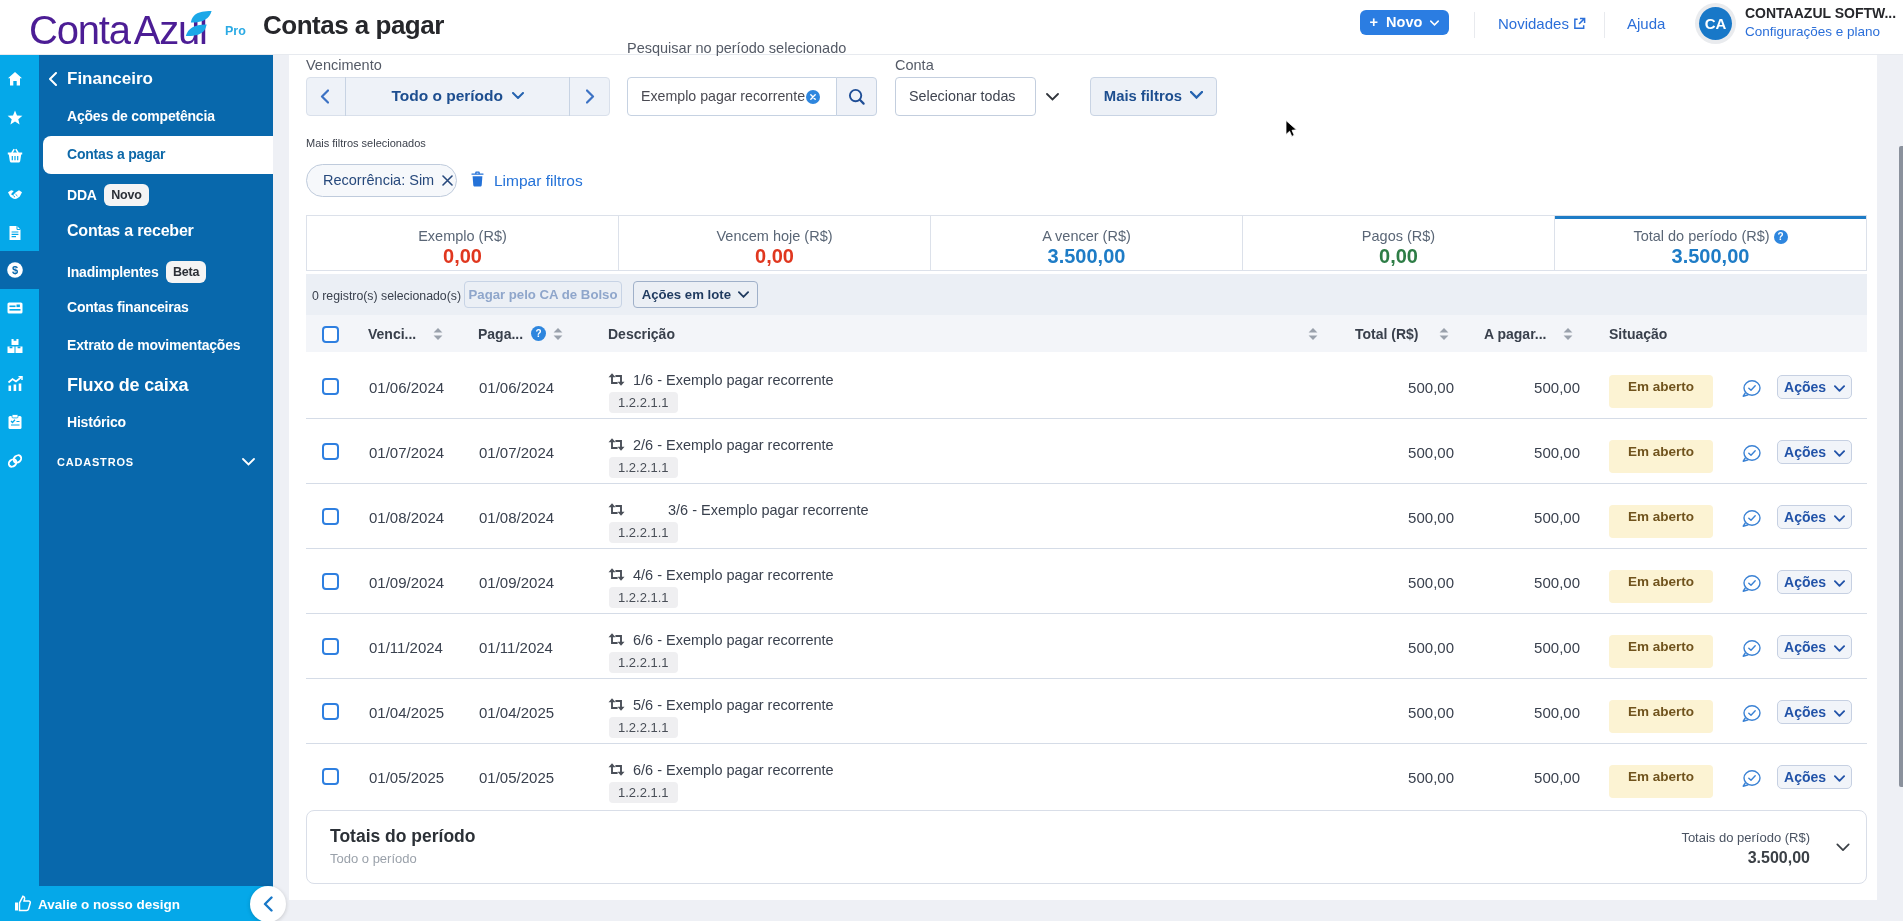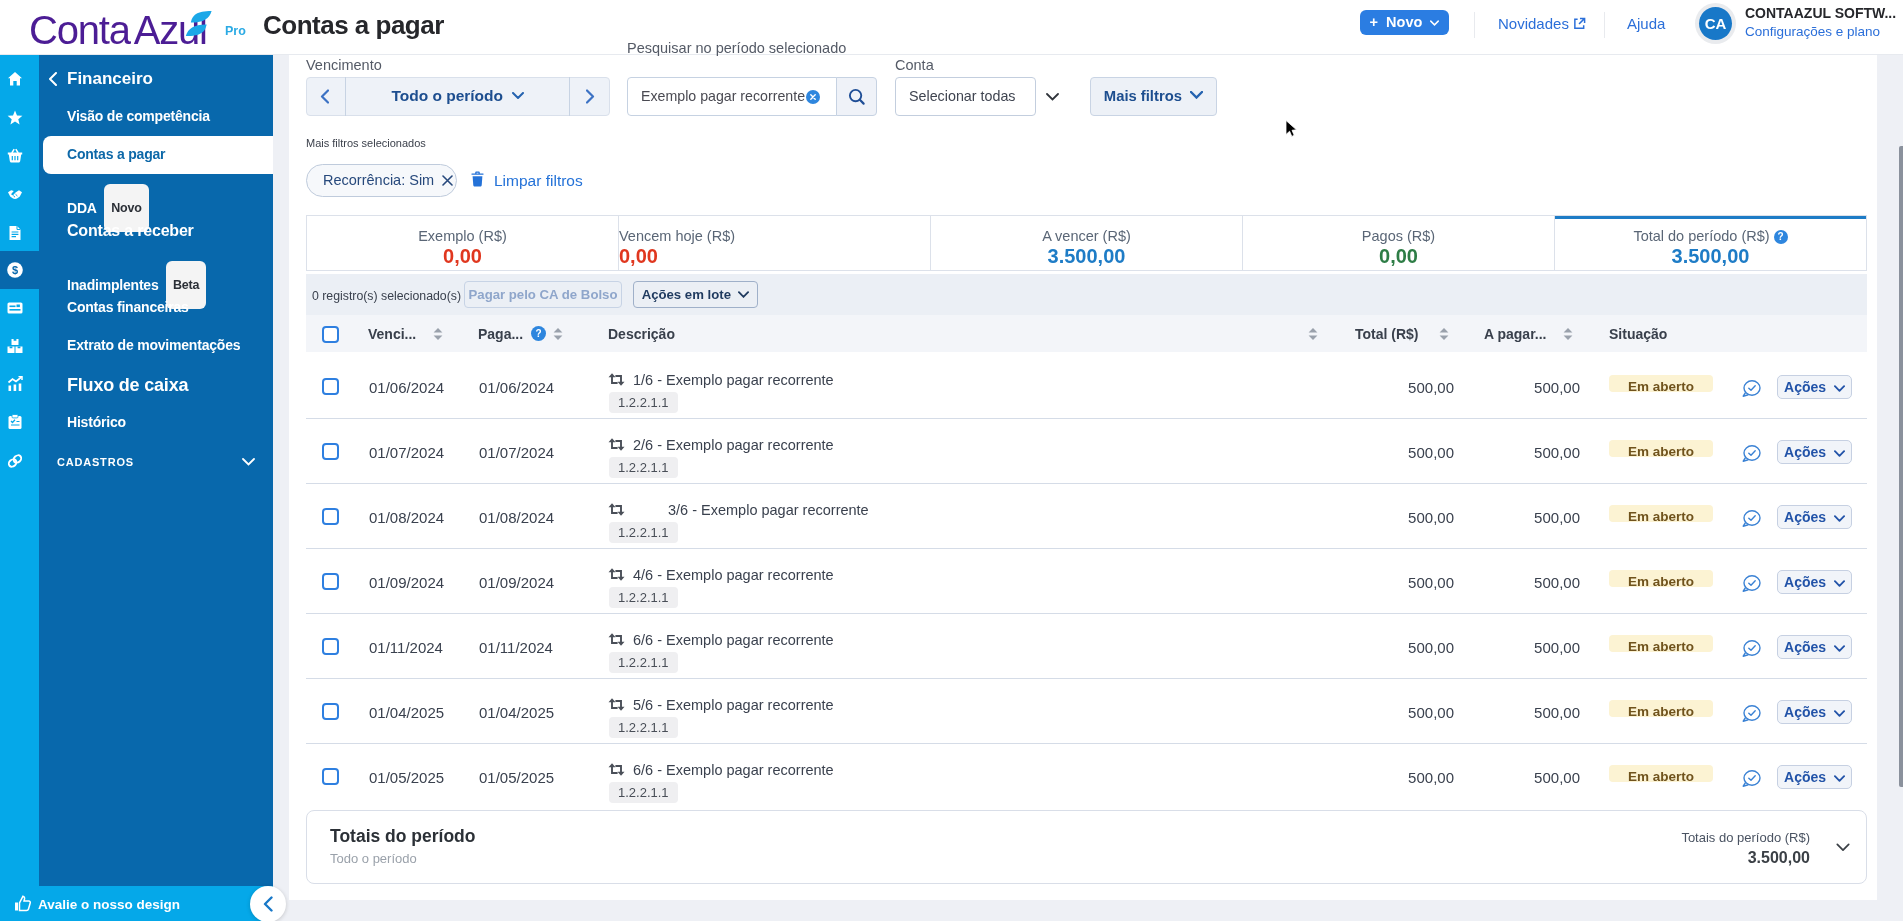--- a/index.html
+++ b/index.html
@@ -3,24 +3,24 @@
 <meta charset="utf-8">
 <title>Contas a pagar</title>
 <style>
 * { margin:0; padding:0; box-sizing:border-box; }
 html,body { width:1903px; height:921px; overflow:hidden; }
 body { font-family:"Liberation Sans",sans-serif; position:relative; background:#eef0f5; }
 .abs { position:absolute; }
 .cb { width:17px; height:17px; background:#fff; border:2px solid #2e7fe0; border-radius:4px; }
 .rowtxt { font-size:15px; color:#3a414e; white-space:nowrap; }
 .tag { background:#efeff1; color:#494e57; font-size:13px; padding:3px 9px; border-radius:4px; }
-.badge { background:#fcf3d3; color:#70531d; font-size:13.5px; font-weight:bold; width:104px; height:17px; text-align:center; line-height:23px; border-radius:4px; }
+.badge { background:#fcf3d3; color:#70531d; font-size:13.5px; font-weight:bold; width:104px; height:33px; text-align:center; line-height:23px; border-radius:4px; }
 .acoes { width:75px; height:24px; border:1px solid #c6d0e2; border-radius:5px; background:#f1f4f9; color:#2253a8; font-size:14px; font-weight:bold; text-align:center; line-height:22px; }
 .hdrlbl { font-size:14px; font-weight:bold; color:#39404c; white-space:nowrap; }
-.mbadge { display:inline-block; background:#f4f4f4; color:#2b2f36; font-size:12.5px; font-weight:bold; padding:17px 7px; border-radius:6px; vertical-align:1px; }
+.mbadge { display:inline-block; background:#f4f4f4; color:#2b2f36; font-size:12.5px; font-weight:bold; padding:4px 7px; border-radius:6px; vertical-align:1px; }
 .toplink { font-size:15px; color:#2b6fd9; }
 </style>
 </head>
 <body>
 
 <div class="abs" style="left:289px;top:55px;width:1588px;height:845px;background:#fff"></div>
 
 <div class="abs" style="left:0;top:0;width:1903px;height:55px;background:#fff;border-bottom:1px solid #e7eaef"></div>
 <div class="abs" style="left:29px;top:8px;font-size:40px;font-weight:normal;color:#4c1d95;letter-spacing:-1.2px">Conta<span style="margin-left:4px">Azul</span></div>
 <svg class="abs" style="left:185px;top:10px" width="28" height="27" viewBox="0 0 28 27">
@@ -99,21 +99,21 @@
     <g fill="none" stroke="#fff" stroke-width="1.9">
       <ellipse cx="5.6" cy="10" rx="4.1" ry="3.3" transform="rotate(-42 5.6 10)"></ellipse>
       <ellipse cx="10.4" cy="6" rx="4.1" ry="3.3" transform="rotate(-42 10.4 6)"></ellipse>
     </g>
   </svg>
 
 <svg class="abs" style="left:48px;top:72px" width="9" height="14" viewBox="0 0 9 14">
     <path d="M8 1 L2 7 L8 13" fill="none" stroke="#fff" stroke-width="2" stroke-linecap="round" stroke-linejoin="round"></path>
   </svg>
 <div class="abs" style="left:67px;top:69px;font-size:17px;font-weight:bold;color:#fff">Financeiro</div>
-<div class="abs" style="left:67px;top:108px;font-size:14px;font-weight:bold;color:#fff;letter-spacing:-0.2px;white-space:nowrap">Visão de competência</div>
+<div class="abs" style="left:67px;top:108px;font-size:14px;font-weight:bold;color:#fff;letter-spacing:-0.2px;white-space:nowrap">Ações de competência</div>
 <div class="abs" style="left:43px;top:136px;width:230px;height:38px;background:#fff;border-radius:8px 0 0 8px"></div>
 <div class="abs" style="left:67px;top:146px;font-size:14px;font-weight:bold;color:#0d68a8;letter-spacing:-0.2px">Contas a pagar</div>
 <div class="abs" style="left:67px;top:184px;font-size:14px;font-weight:bold;color:#fff;letter-spacing:-0.2px;white-space:nowrap">DDA&nbsp;&nbsp;<span class="mbadge">Novo</span></div>
 <div class="abs" style="left:67px;top:222px;font-size:16px;font-weight:bold;color:#fff;letter-spacing:-0.2px;white-space:nowrap">Contas a receber</div>
 <div class="abs" style="left:67px;top:261px;font-size:14px;font-weight:bold;color:#fff;letter-spacing:-0.2px;white-space:nowrap">Inadimplentes&nbsp;&nbsp;<span class="mbadge">Beta</span></div>
 <div class="abs" style="left:67px;top:299px;font-size:14px;font-weight:bold;color:#fff;letter-spacing:-0.2px;white-space:nowrap">Contas financeiras</div>
 <div class="abs" style="left:67px;top:337px;font-size:14px;font-weight:bold;color:#fff;letter-spacing:-0.2px;white-space:nowrap">Extrato de movimentações</div>
 <div class="abs" style="left:67px;top:375px;font-size:18px;font-weight:bold;color:#fff;letter-spacing:-0.2px;white-space:nowrap">Fluxo de caixa</div>
 <div class="abs" style="left:67px;top:414px;font-size:14px;font-weight:bold;color:#fff;letter-spacing:-0.2px;white-space:nowrap">Histórico</div>
 
@@ -175,21 +175,21 @@
     <path d="M4.2 1.8 C4.2 1 4.7 0.5 5.5 0.5 H7.5 C8.3 0.5 8.8 1 8.8 1.8 V2.4 H12 C12.4 2.4 12.7 2.7 12.7 3.1 C12.7 3.5 12.4 3.8 12 3.8 H1 C0.6 3.8 0.3 3.5 0.3 3.1 C0.3 2.7 0.6 2.4 1 2.4 H4.2 Z M5.5 1.8 V2.4 H7.5 V1.8 Z" fill="#2472d8"></path>
     <path d="M1.6 5.2 H11.4 L10.7 14.2 C10.6 15 10 15.6 9.2 15.6 H3.8 C3 15.6 2.4 15 2.3 14.2 Z" fill="#2472d8"></path>
   </svg>
 <div class="abs" style="left:494px;top:172px;font-size:15.5px;color:#2472d8">Limpar filtros</div>
 
 <div class="abs" style="left:306px;top:215px;width:1561px;height:56px;background:#fff;border:1px solid #dce1ea;display:flex">
 <div style="flex:1;border-right:1px solid #dce1ea;text-align:center;padding-top:12px">
 <div style="font-size:14.5px;color:#5a6676">Exemplo (R$)</div>
 <div style="font-size:20px;font-weight:bold;color:#e0371f;margin-top:1px">0,00</div>
 </div>
-<div style="flex:1;border-right:1px solid #dce1ea;padding-top:12px">
+<div style="flex:1;border-right:1px solid #dce1ea;text-align:center;padding-top:12px">
 <div style="font-size:14.5px;color:#5a6676">Vencem hoje (R$)</div>
 <div style="font-size:20px;font-weight:bold;color:#e0371f;margin-top:1px">0,00</div>
 </div>
 <div style="flex:1;border-right:1px solid #dce1ea;text-align:center;padding-top:12px">
 <div style="font-size:14.5px;color:#5a6676">A vencer (R$)</div>
 <div style="font-size:20px;font-weight:bold;color:#1e7cc6;margin-top:1px">3.500,00</div>
 </div>
 <div style="flex:1;border-right:1px solid #dce1ea;text-align:center;padding-top:12px">
 <div style="font-size:14.5px;color:#5a6676">Pagos (R$)</div>
 <div style="font-size:20px;font-weight:bold;color:#2e7d46;margin-top:1px">0,00</div>

